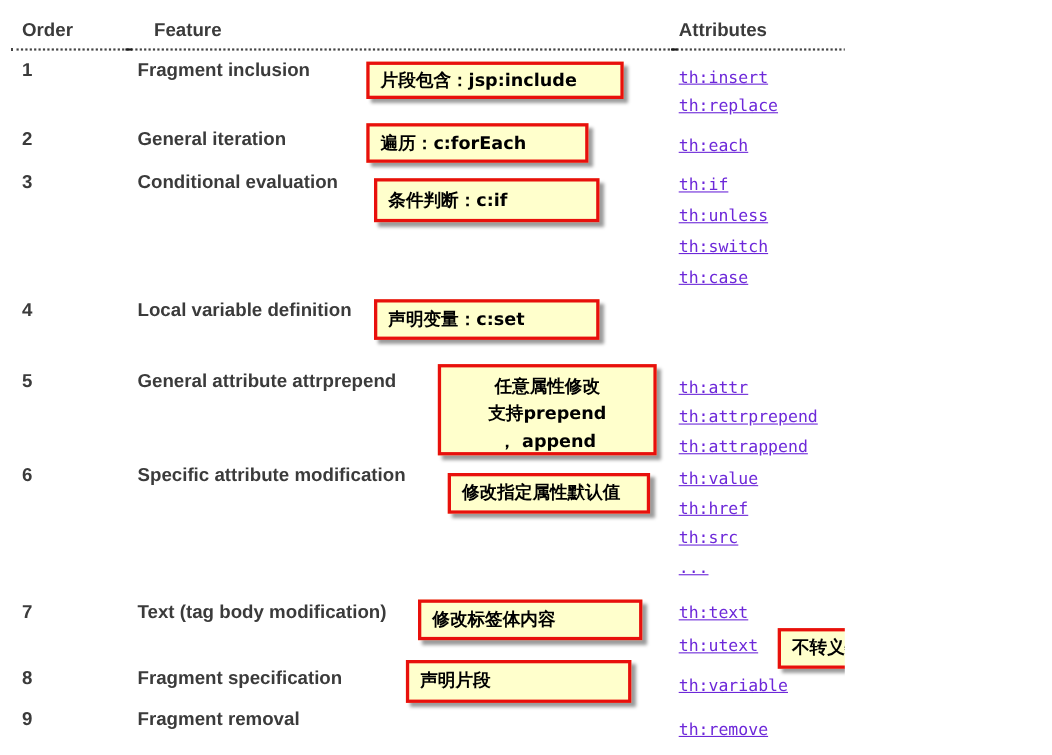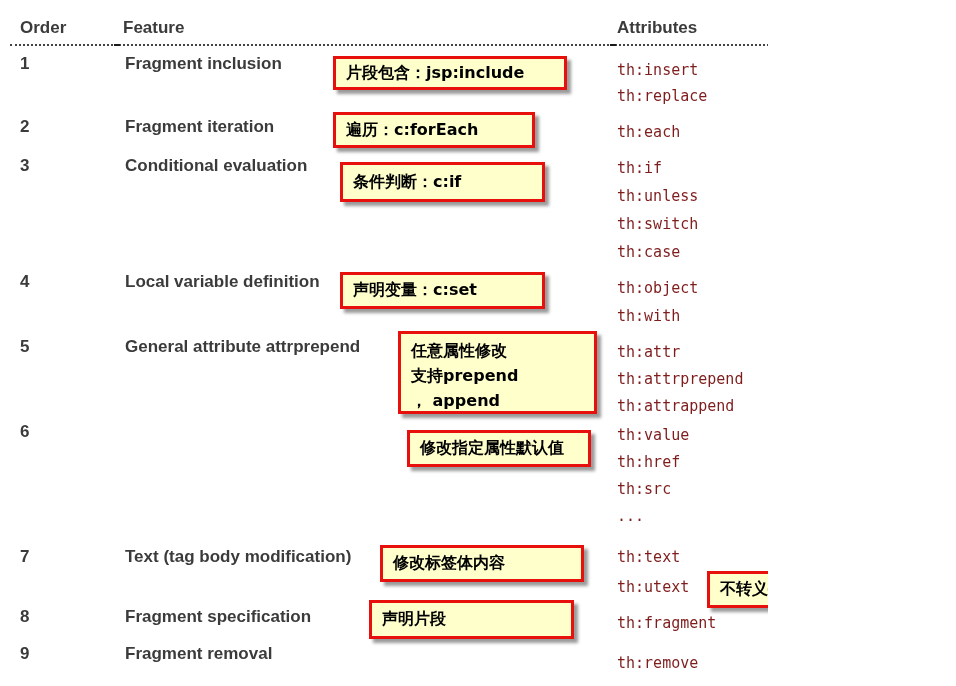--- a/index.html
+++ b/index.html
@@ -20,104 +20,102 @@
   }
   .order-cell {
     position:absolute; left:20px; font-size:17px; font-weight:bold; color:#3b3b3b;
   }
   .feature-cell {
     position:absolute; left:125px; font-size:17px; font-weight:bold; color:#3b3b3b;
     white-space:nowrap;
   }
   .attrs {
     position:absolute; left:617px;
-    font-family:"DejaVu Sans Mono", monospace; font-size:15px; color:#7f1d1d;
+    font-family:"DejaVu Sans Mono", monospace; font-size:15px; color:#6d28d9;
     white-space:nowrap;
+    text-decoration:underline;
   }
   .note {
     position:absolute; box-sizing:border-box;
     background:#ffffcc; border:3px solid #e8100c;
     box-shadow:4px 4px 3px #9b9b9b;
     font-size:16px; font-weight:bold; color:#000000;
     display:flex; align-items:center; padding:0 10px;
     white-space:nowrap; font-family:"DejaVu Sans", sans-serif;
   }
   .note.multiline {
-    display:block; padding:4px 10px; line-height:25px;
+    display:block; padding:4px 10px; line-height:25px;text-align:center;
   }
 </style>
 </head>
 <body>
 
 <div class="page">
 
   <div class="hdr" style="left:20px">Order</div>
-  <div class="hdr" style="left:123px">Feature</div>
+  <div class="hdr" style="left:140px">Feature</div>
   <div class="hdr" style="left:617px">Attributes</div>
 
   <div class="divider" style="left:10px; width:907px"></div>
   <div class="divider-tick" style="left:114px"></div>
   <div class="divider-tick" style="left:610px"></div>
 
   <div class="order-cell" style="top:54px">1</div>
   <div class="feature-cell" style="top:54px">Fragment inclusion</div>
   <div class="attrs" style="top:57px; line-height:26px">
     <div>th:insert</div>
     <div>th:replace</div>
   </div>
 
   <div class="order-cell" style="top:117px">2</div>
-  <div class="feature-cell" style="top:117px">Fragment iteration</div>
+  <div class="feature-cell" style="top:117px">General iteration</div>
   <div class="attrs" style="top:119px; line-height:26px">
     <div>th:each</div>
   </div>
 
   <div class="order-cell" style="top:156px">3</div>
   <div class="feature-cell" style="top:156px">Conditional evaluation</div>
   <div class="attrs" style="top:154px; line-height:28px">
     <div>th:if</div>
     <div>th:unless</div>
     <div>th:switch</div>
     <div>th:case</div>
   </div>
 
   <div class="order-cell" style="top:272px">4</div>
   <div class="feature-cell" style="top:272px">Local variable definition</div>
-  <div class="attrs" style="top:274px; line-height:28px">
-    <div>th:object</div>
-    <div>th:with</div>
-  </div>
 
   <div class="order-cell" style="top:337px">5</div>
   <div class="feature-cell" style="top:337px">General attribute attrprepend</div>
   <div class="attrs" style="top:339px; line-height:27px">
     <div>th:attr</div>
     <div>th:attrprepend</div>
     <div>th:attrappend</div>
   </div>
 
   <div class="order-cell" style="top:422px">6</div>
+  <div class="feature-cell" style="top:422px">Specific attribute modification</div>
   <div class="attrs" style="top:422px; line-height:27px">
     <div>th:value</div>
     <div>th:href</div>
     <div>th:src</div>
     <div>...</div>
   </div>
 
   <div class="order-cell" style="top:547px">7</div>
   <div class="feature-cell" style="top:547px">Text (tag body modification)</div>
   <div class="attrs" style="top:542px; line-height:30px">
     <div>th:text</div>
     <div>th:utext</div>
   </div>
 
   <div class="order-cell" style="top:607px">8</div>
   <div class="feature-cell" style="top:607px">Fragment specification</div>
   <div class="attrs" style="top:610px; line-height:26px">
-    <div>th:fragment</div>
+    <div>th:variable</div>
   </div>
 
   <div class="order-cell" style="top:644px">9</div>
   <div class="feature-cell" style="top:644px">Fragment removal</div>
   <div class="attrs" style="top:650px; line-height:26px">
     <div>th:remove</div>
   </div>
 
   <div class="note" style="left:333px; top:56px;  width:234px; height:34px">片段包含：jsp:include</div>
 

